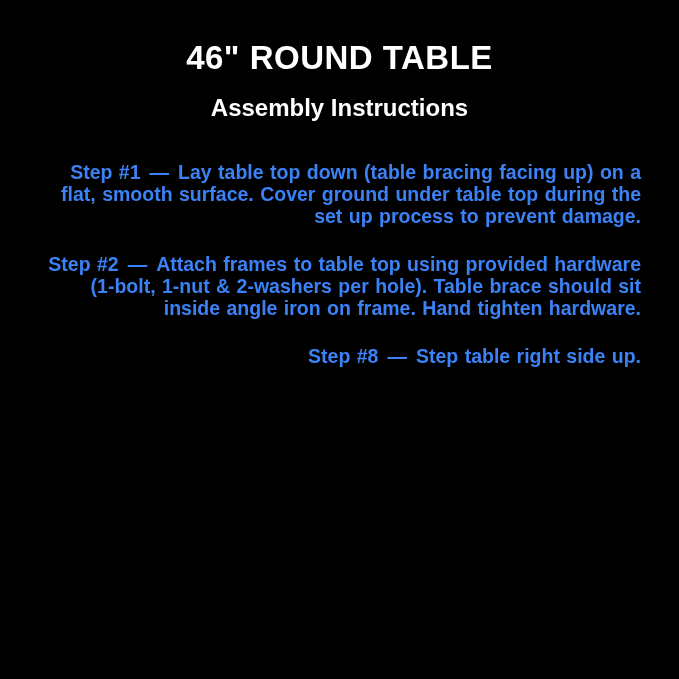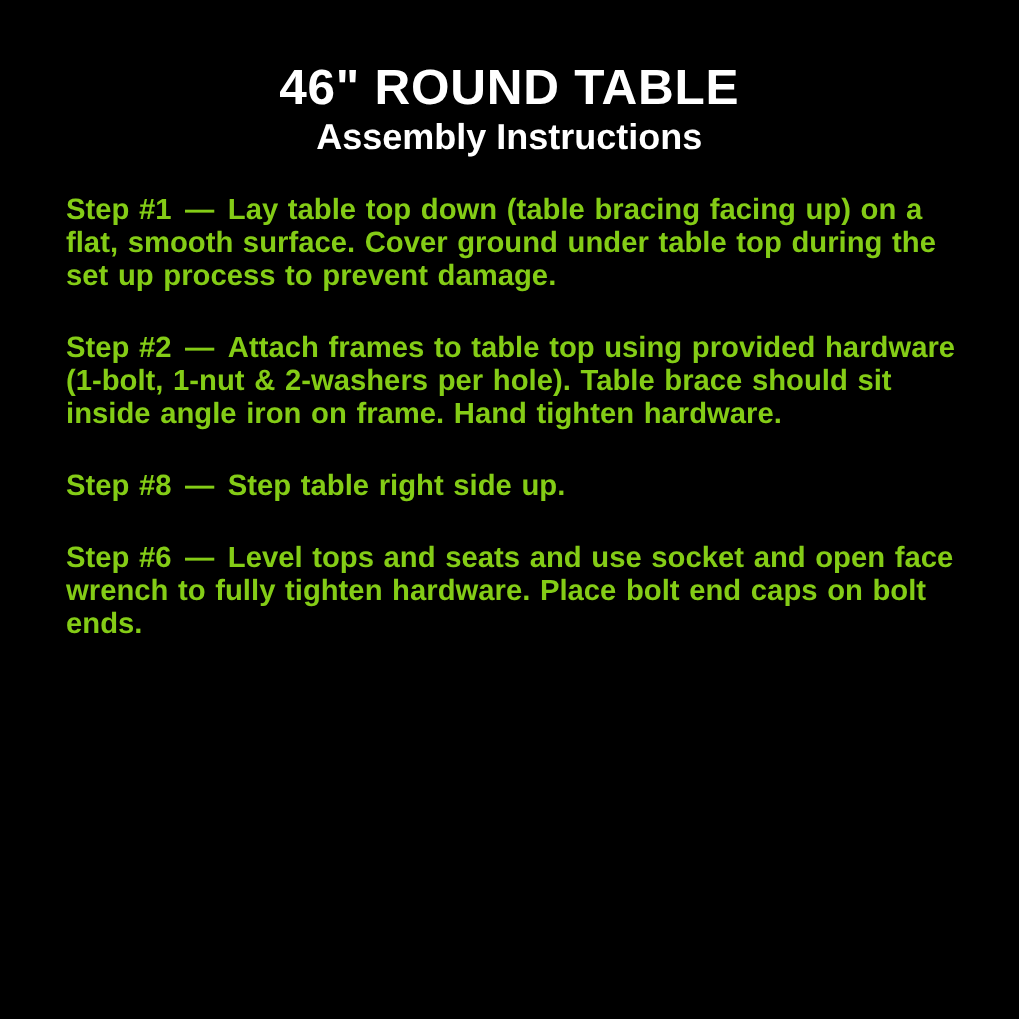--- a/index.html
+++ b/index.html
@@ -29,33 +29,34 @@
     font-weight: bold;
     line-height: 40px;
     letter-spacing: 0.5px;
     margin: 0;
     color: #ffffff;
   }
   .sheet-subtitle {
     font-size: 24px;
     font-weight: bold;
     line-height: 28px;
-    margin: 0;
+    margin: 16px;
     color: #ffffff;
   }
   .steps {
     padding: 23px 38px 0 44px;
   }
   .step {
     margin: 0 0 26px 0;
     font-size: 19.5px;
     font-weight: bold;
     line-height: 22px;
-    color: #84cc16;
+    color: #3b82f6;
     word-spacing: 1px;
+    text-align: right;
   }
   .step-sep {
     margin: 0 9px;
   }
 </style>
 </head>
 <body>
 
 <div class="sheet">
 
@@ -67,17 +68,16 @@
   <div class="steps">
 
     <p class="step"><span>Step #1</span><span class="step-sep">—</span><span>Lay table top down (table bracing facing up) on a flat, smooth surface. Cover ground under table top during the set up process to prevent damage.</span></p>
 
     <p class="step"><span>Step #2</span><span class="step-sep">—</span><span>Attach frames to table top using provided hardware (1-bolt, 1-nut &amp; 2-washers per hole). Table brace should sit inside angle iron on frame. Hand tighten hardware.</span></p>
 
 
 
     <p class="step"><span>Step #8</span><span class="step-sep">—</span><span>Step table right side up.</span></p>
 
-    <p class="step"><span>Step #6</span><span class="step-sep">—</span><span>Level tops and seats and use socket and open face wrench to fully tighten hardware. Place bolt end caps on bolt ends.</span></p>
 
   </div>
 
 </div>
 
 </body></html>

